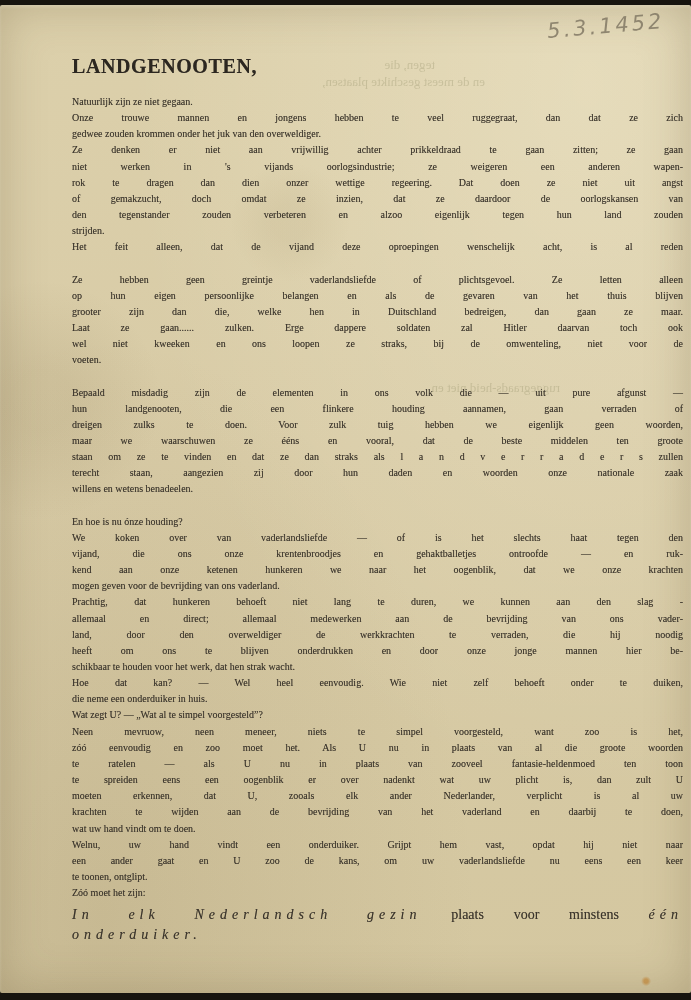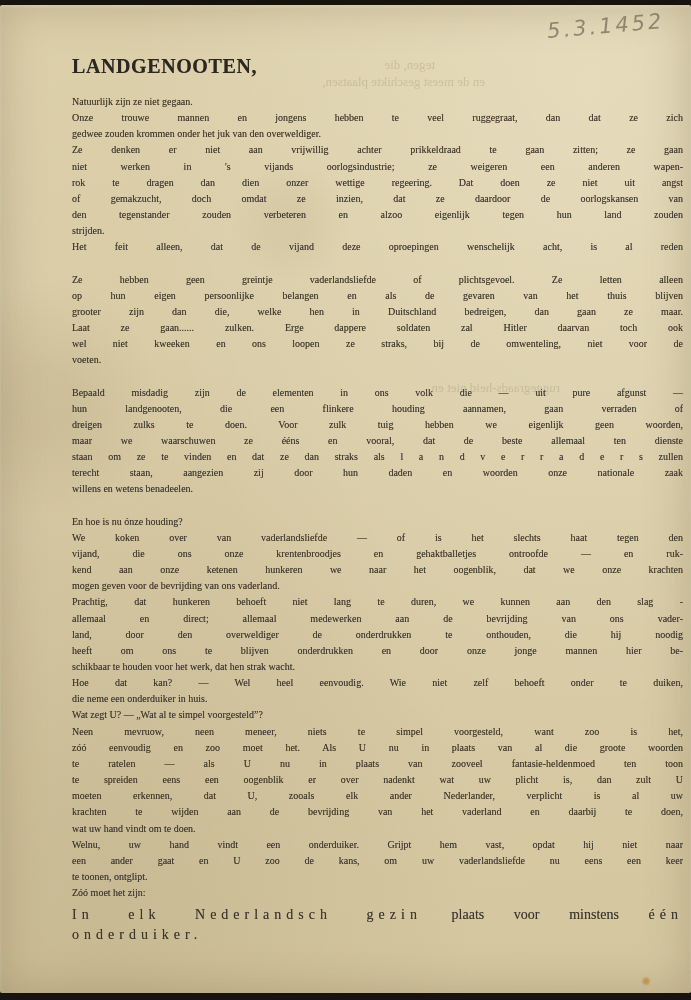--- a/index.html
+++ b/index.html
@@ -36,21 +36,21 @@
     font-size:10px;line-height:16.15px;white-space:nowrap;
     text-shadow:0 0 0.4px rgba(59,53,44,0.5);
   }
   .line.just{white-space:normal;text-align:justify;text-align-last:justify;}
   .closing-block{margin-top:4px;}
   .closing-line{
     font-size:14px;line-height:19.5px;
     text-shadow:0 0 0.4px rgba(59,53,44,0.5);
   }
   .closing-line.just{text-align:justify;text-align-last:justify;}
-  .seg.sp{letter-spacing:5px;}
+  .seg.sp{letter-spacing:5px;font-style:italic;}
   .annotation{
     position:absolute;top:9px;right:26px;
     font-family:"DejaVu Sans",sans-serif;font-style:italic;
     font-size:21px;letter-spacing:3px;color:#827965;
     transform:rotate(-5deg);opacity:0.85;
   }
   .bleed-layer{position:absolute;inset:0;pointer-events:none;}
   .bleed{
     position:absolute;font-size:13px;color:#8d8a62;opacity:0.30;
     filter:blur(0.6px);transform:scaleX(-1);white-space:nowrap;
@@ -96,38 +96,38 @@
           <div class="line just">op hun eigen persoonlijke belangen en als de gevaren van het thuis blijven</div>
           <div class="line just">grooter zijn dan die, welke hen in Duitschland bedreigen, dan gaan ze maar.</div>
           <div class="line just">Laat ze gaan...... zulken. Erge dappere soldaten zal Hitler daarvan toch ook</div>
           <div class="line just">wel niet kweeken en ons loopen ze straks, bij de omwenteling, niet voor de</div>
           <div class="line">voeten.</div>
         </div>
         <div class="para gap">
           <div class="line just">Bepaald misdadig zijn de elementen in ons volk die — uit pure afgunst —</div>
           <div class="line just">hun landgenooten, die een flinkere houding aannamen, gaan verraden of</div>
           <div class="line just">dreigen zulks te doen. Voor zulk tuig hebben we eigenlijk geen woorden,</div>
-          <div class="line just">maar we waarschuwen ze ééns en vooral, dat de beste allemaal ten dienste</div>
+          <div class="line just">maar we waarschuwen ze ééns en vooral, dat de beste middelen ten groote</div>
           <div class="line just">staan om ze te vinden en dat ze dan straks als l a n d v e r r a d e r s zullen</div>
           <div class="line just">terecht staan, aangezien zij door hun daden en woorden onze nationale zaak</div>
           <div class="line">willens en wetens benadeelen.</div>
         </div>
         <div class="para gap">
           <div class="line">En hoe is nu ónze houding?</div>
         </div>
         <div class="para">
           <div class="line just">We koken over van vaderlandsliefde — of is het slechts haat tegen den</div>
           <div class="line just">vijand, die ons onze krentenbroodjes en gehaktballetjes ontroofde — en ruk-</div>
           <div class="line just">kend aan onze ketenen hunkeren we naar het oogenblik, dat we onze krachten</div>
           <div class="line">mogen geven voor de bevrijding van ons vaderland.</div>
         </div>
         <div class="para">
           <div class="line just">Prachtig, dat hunkeren behoeft niet lang te duren, we kunnen aan den slag -</div>
           <div class="line just">allemaal en direct; allemaal medewerken aan de bevrijding van ons vader-</div>
-          <div class="line just">land, door den overweldiger de onderdrukken te onthouden, die hij noodig</div>
+          <div class="line just">land, door den overweldiger de werkkrachten te verraden, die hij noodig</div>
           <div class="line just">heeft om ons te blijven onderdrukken en door onze jonge mannen hier be-</div>
           <div class="line">schikbaar te houden voor het werk, dat hen strak wacht.</div>
         </div>
         <div class="para">
           <div class="line just">Hoe dat kan? — Wel heel eenvoudig. Wie niet zelf behoeft onder te duiken,</div>
           <div class="line">die neme een onderduiker in huis.</div>
         </div>
         <div class="para">
           <div class="line">Wat zegt U? — „Wat al te simpel voorgesteld”?</div>
         </div>

